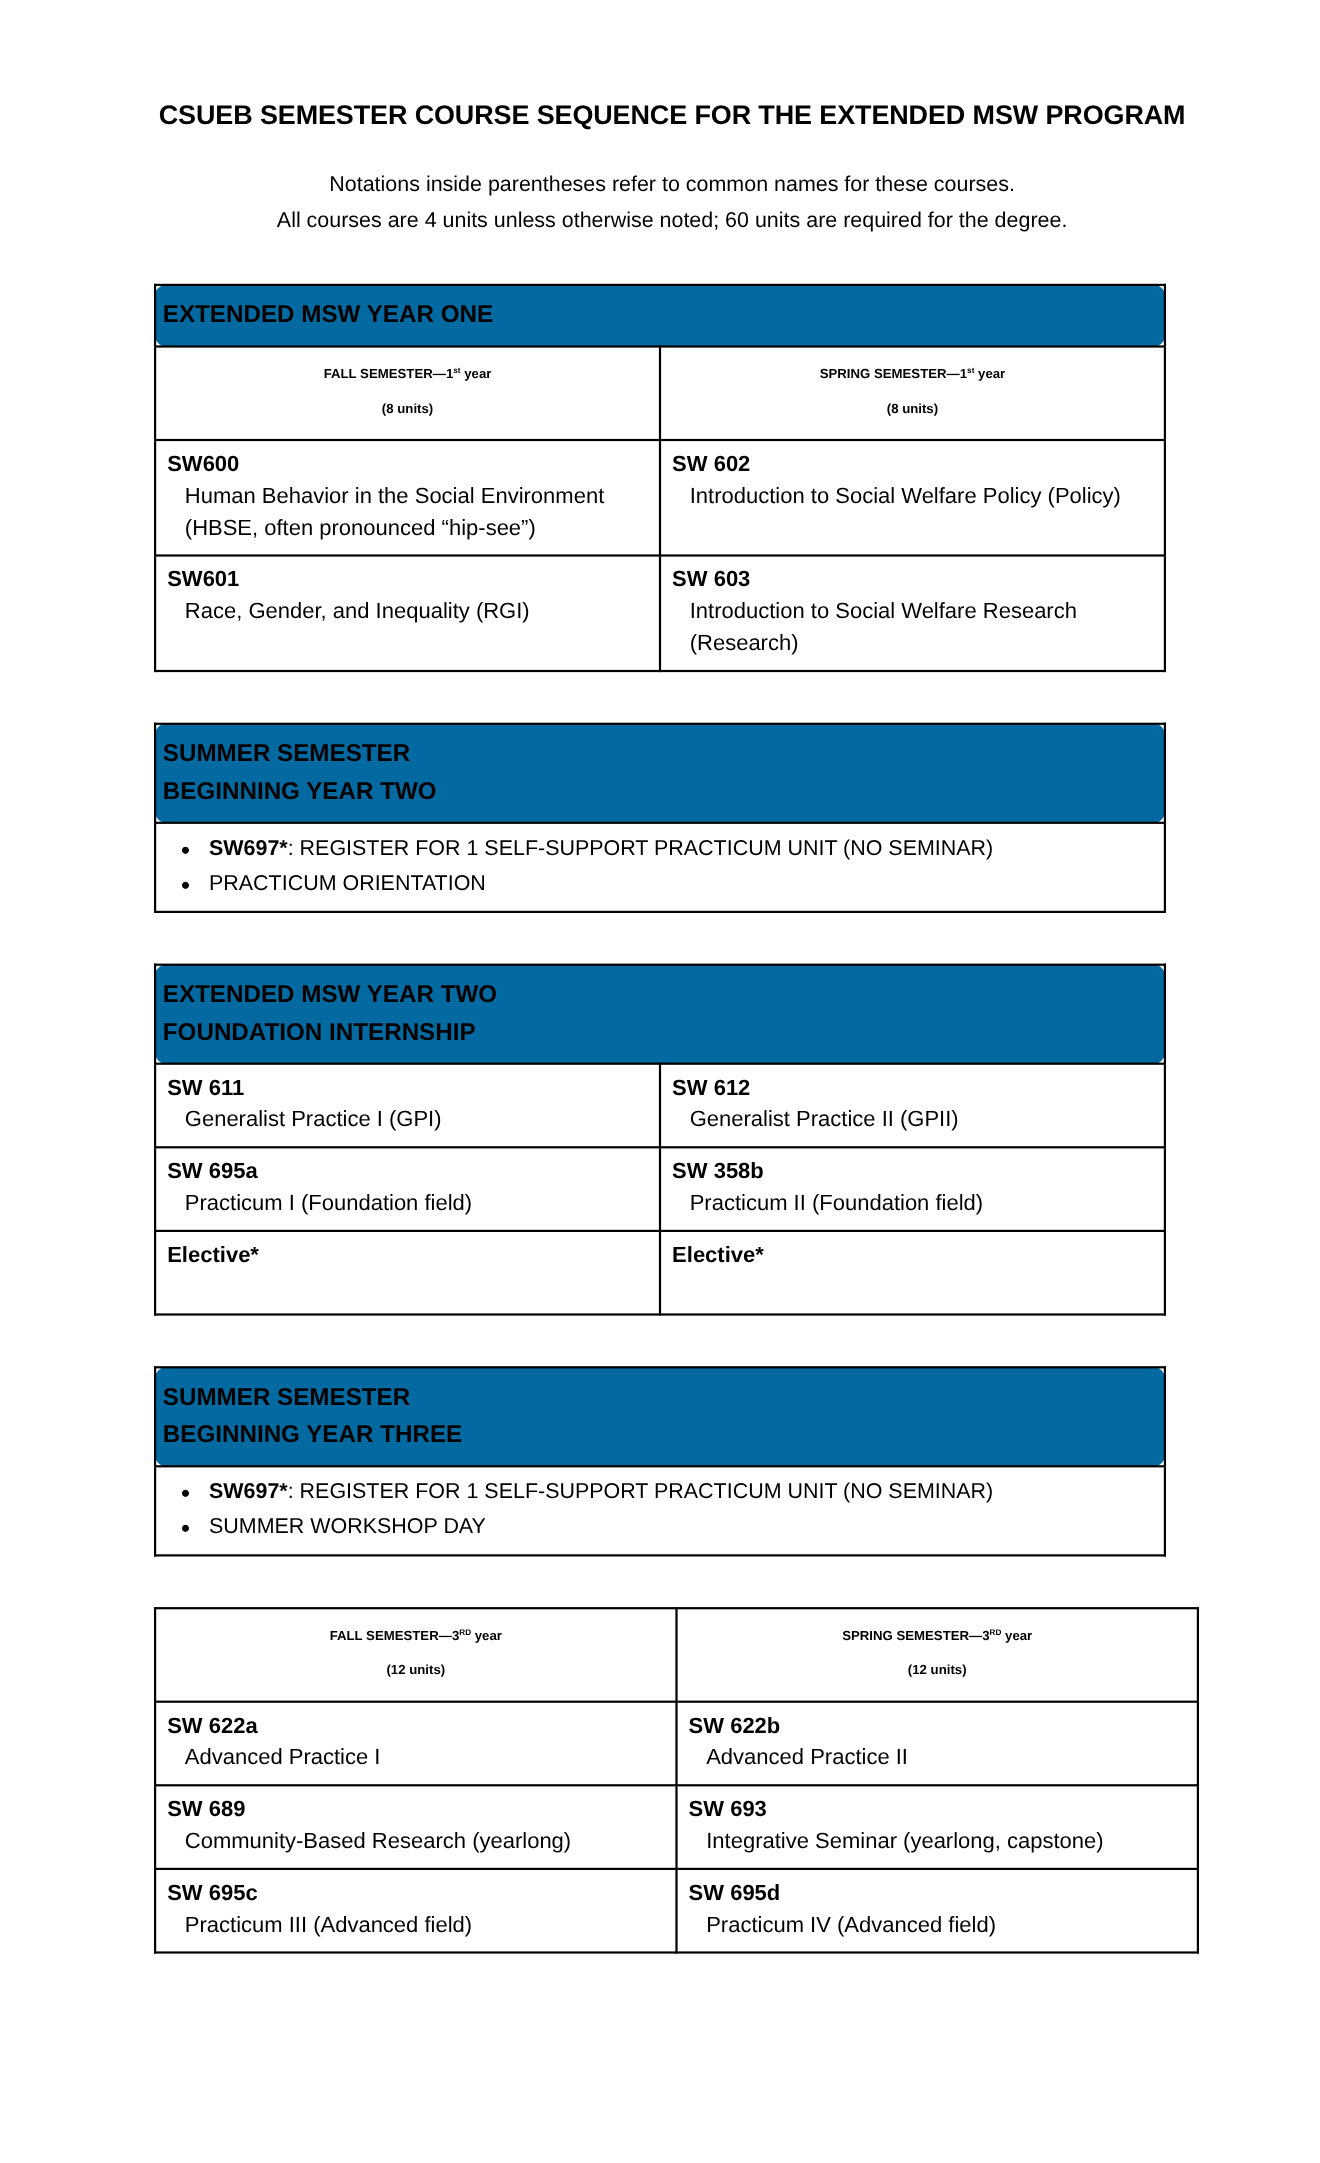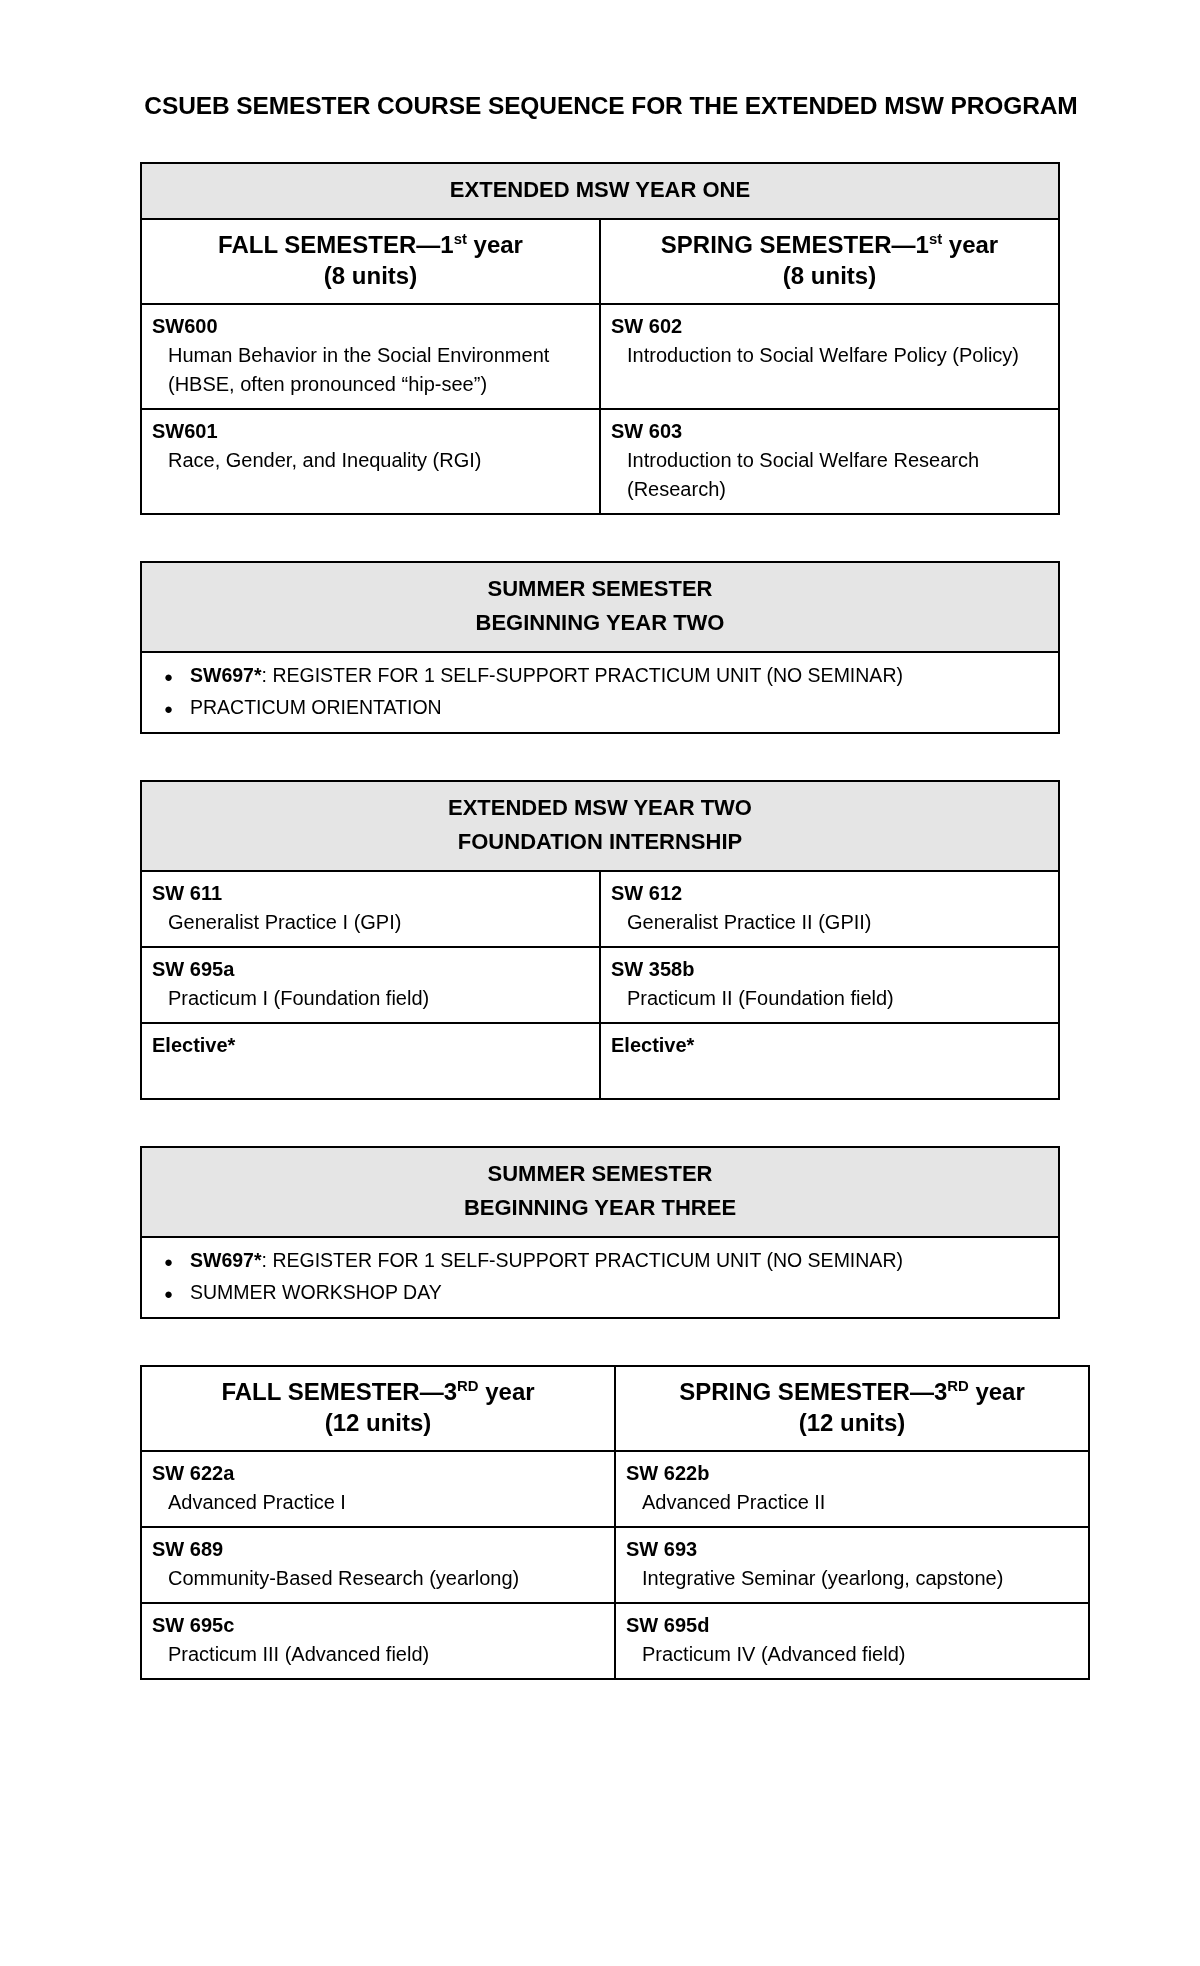--- a/index.html
+++ b/index.html
@@ -43,32 +43,32 @@
     table-layout: fixed;
     width: 920px;
     margin-left: 0;
   }
   .tbl td {
     border: 2.2px solid #000000;
     padding: 0;
     vertical-align: top;
   }
   .band {
-    background: #e5e5e5;
-    text-align: center;
+    background: #0369a1;
     font-weight: bold;
     font-size: 22px;
     line-height: 34px;
     padding: 9px 6px 11px 6px !important;
+    border-radius: 10px;
   }
   .band .band-line { display: block; }
   .hdr-cell {
     text-align: center;
     font-weight: bold;
-    font-size: 24px;
+    font-size: 12px;
     line-height: 31px;
     padding: 9px 6px 12px 6px !important;
   }
   .hdr-cell .hl { display: block; }
   sup {
     font-size: 0.62em;
     vertical-align: super;
     line-height: 0;
   }
   .course-cell {
@@ -110,20 +110,24 @@
   .cw-left { width: 460px; }
   .cw-right { width: 460px; }
 </style>
 </head>
 <body>
 
 <div class="page">
 
   <div class="doc-title">CSUEB SEMESTER COURSE SEQUENCE FOR THE EXTENDED MSW PROGRAM</div>
 
+  <div class="subtitle-block">
+    <span class="subtitle-line">Notations inside parentheses refer to common names for these courses.</span><br>
+    <span class="subtitle-line">All courses are 4 units unless otherwise noted; 60 units are required for the degree.</span>
+  </div>
 
   <div class="gap-md"></div>
 
   <table class="tbl">
     <tbody>
       <tr>
         <td class="band" colspan="2">
           <span class="band-line">EXTENDED MSW YEAR ONE</span>
         </td>
       </tr>

